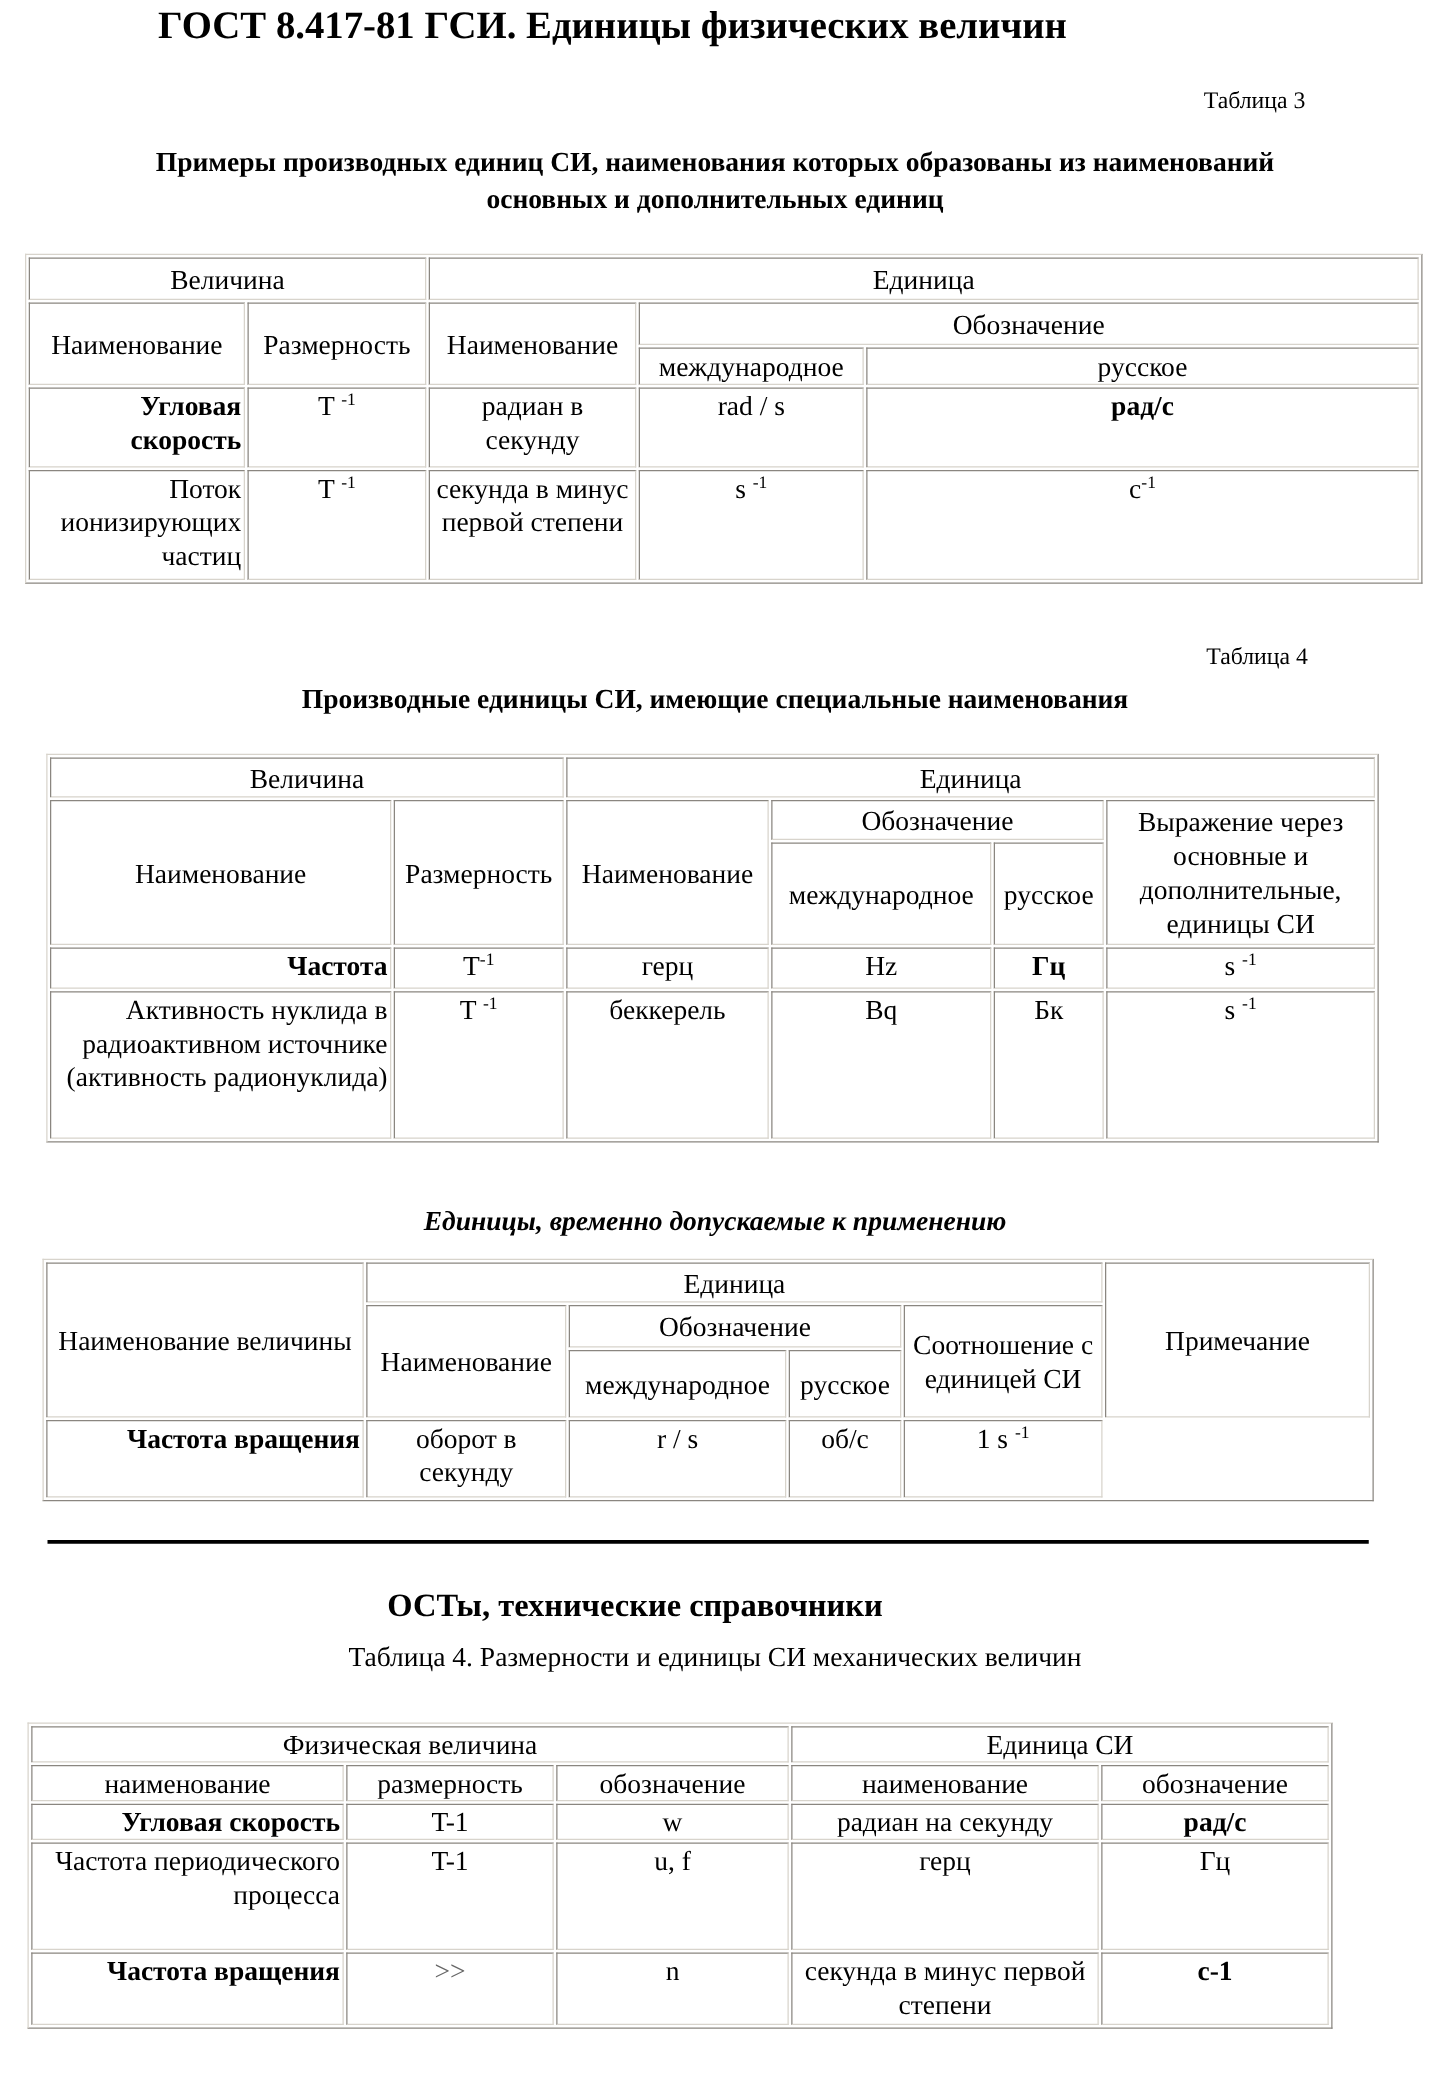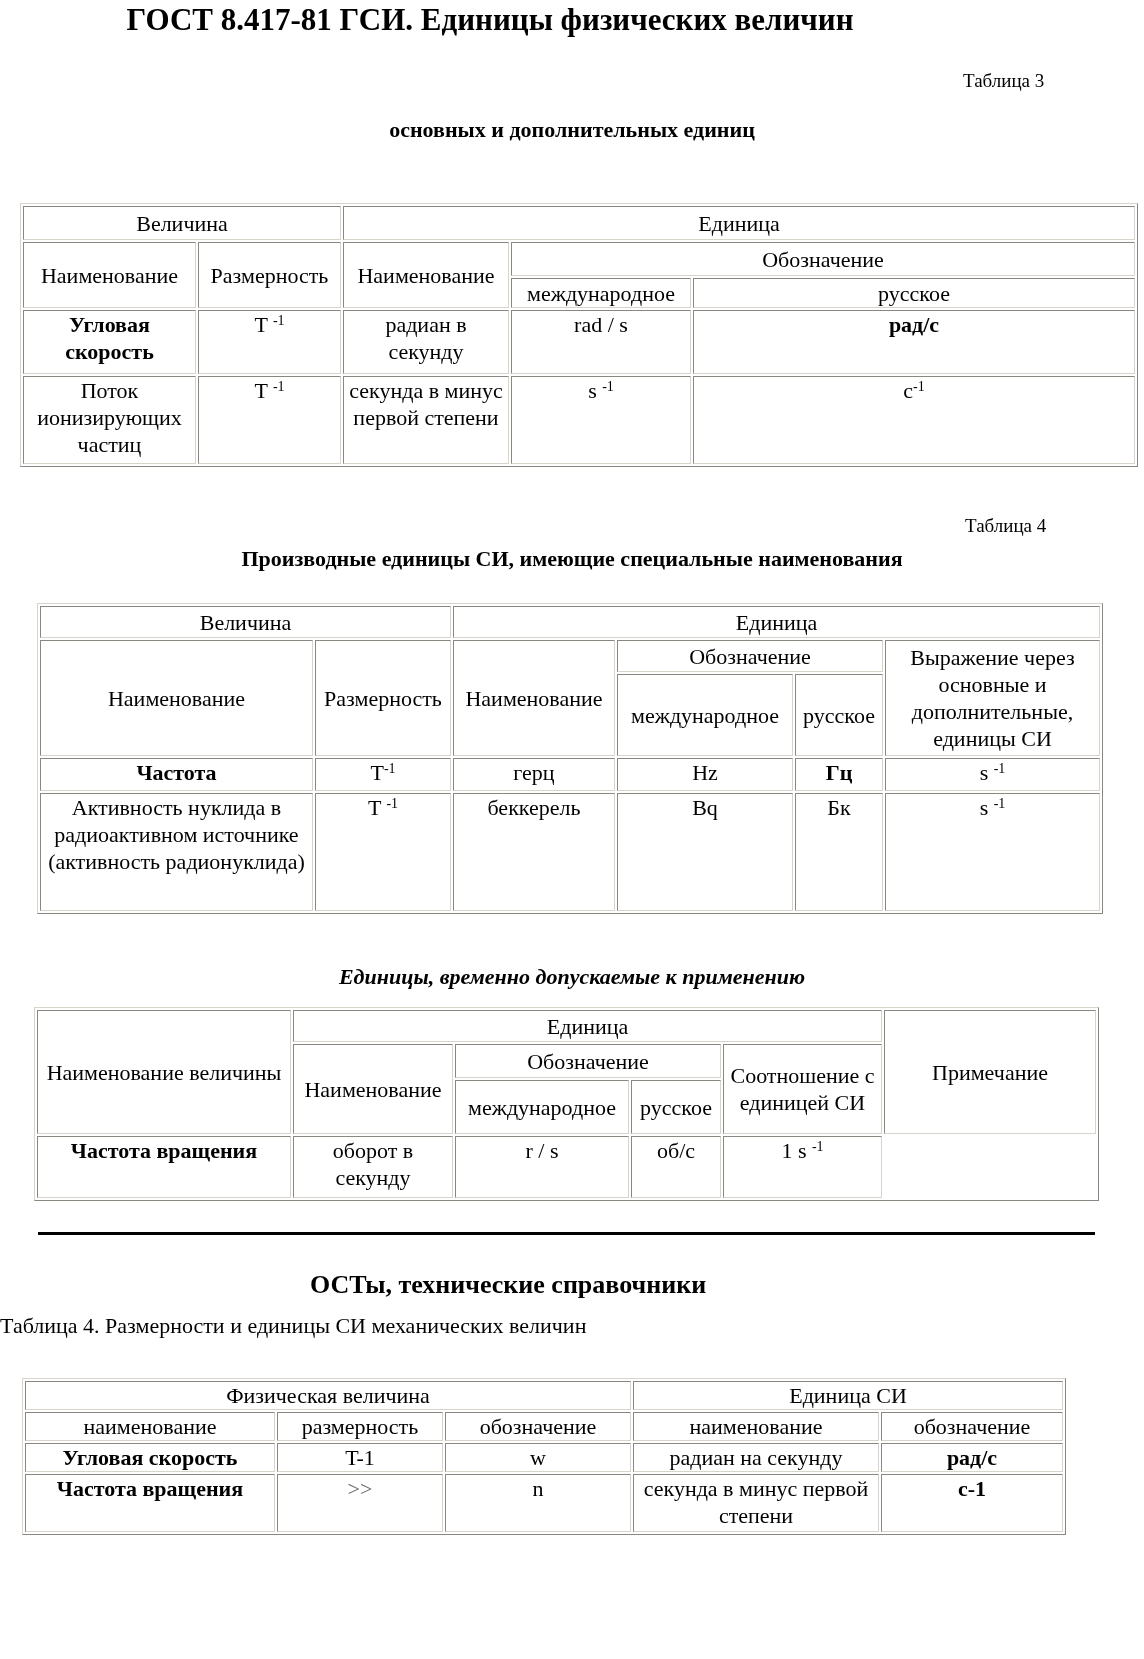--- a/index.html
+++ b/index.html
@@ -6,34 +6,35 @@
   body { width:1144px; height:1659px; position:relative; overflow:hidden;
          font-family:"Liberation Serif","DejaVu Serif",serif; color:#000; }
   .abs { position:absolute; }
   .title { left:0; width:980px; top:2px; text-align:center; font-size:31px; font-weight:bold; line-height:36px; }
   .tlabel { font-size:19px; line-height:26px; }
   .heading { font-size:22px; font-weight:bold; line-height:29px; text-align:center; }
   table.t { position:absolute; border-collapse:separate; border-spacing:2px;
             border:1px solid; border-color:#d8d4cc #8a8680 #8a8680 #d8d4cc; }
   table.t td { border:1px solid; border-color:#8a8680 #d8d4cc #d8d4cc #8a8680;
                font-size:22px; line-height:27px; padding:0 2px; vertical-align:top; text-align:center; }
-  table.t td.l { text-align:center; }
+  table.t td.l { text-align:right; }
   table.t td.m { vertical-align:middle; }
   table.t td.b { font-weight:bold; }
   table.t td.noborder { border:none; }
   sup { font-size:14px; vertical-align:top; position:relative; top:-4px; }
   .hr { left:38px; width:1057px; top:1232px; height:0; border-top:3px solid #000; }
 </style>
 </head>
 <body>
 
 <div class="abs title">ГОСТ 8.417-81 ГСИ. Единицы физических величин</div>
 
 <div class="abs tlabel" style="left:963px; top:68px;">Таблица 3</div>
 <div class="abs heading" style="left:0; width:1144px; top:115px;">
+  <div>Примеры производных единиц СИ, наименования которых образованы из наименований</div>
   <div>основных и дополнительных единиц</div>
 </div>
 
 <table class="t" style="left:20px; top:203px; width:1118px;">
   <colgroup>
       <col style="width:173px">
       <col style="width:143px">
       <col style="width:166px">
       <col style="width:180px">
       <col>
@@ -150,21 +151,21 @@
     <td>об/с</td>
     <td><span>1 s</span> <sup>-1</sup></td>
     <td class="noborder"></td>
   </tr>
 </tbody>
   </table>
 
 <div class="abs hr"></div>
 
 <div class="abs" style="left:0; width:1016px; top:1270px; text-align:center; font-size:26px; font-weight:bold; line-height:30px;">ОСТы, технические справочники</div>
-<div class="abs" style="left:0; width:1144px; top:1313px; font-size:22px; line-height:26px;">Таблица 4. Размерности и единицы СИ механических величин</div>
+<div class="abs" style="left:0; width:1144px; top:1313px; text-align:center; font-size:22px; line-height:26px;">Таблица 4. Размерности и единицы СИ механических величин</div>
 
 <table class="t" style="left:22px; top:1378px; width:1044px;">
   <colgroup>
       <col style="width:250px">
       <col style="width:166px">
       <col style="width:186px">
       <col style="width:246px">
       <col>
     </colgroup>
   <tbody>
@@ -179,20 +180,27 @@
     <td class="m">наименование</td>
     <td class="m">обозначение</td>
   </tr>
   <tr style="height:28px">
     <td class="l b">Угловая скорость</td>
     <td>T-1</td>
     <td>w</td>
     <td>радиан на секунду</td>
     <td class="b">рад/с</td>
   </tr>
+  <tr style="height:86px">
+    <td class="l">Частота периодического процесса</td>
+    <td>T-1</td>
+    <td>u, f</td>
+    <td>герц</td>
+    <td>Гц</td>
+  </tr>
   <tr style="height:58px">
     <td class="l b">Частота вращения</td>
     <td style="color:#666">&gt;&gt;</td>
     <td>n</td>
     <td>секунда в минус первой степени</td>
     <td class="b">с-1</td>
   </tr>
 </tbody>
   </table>
 

